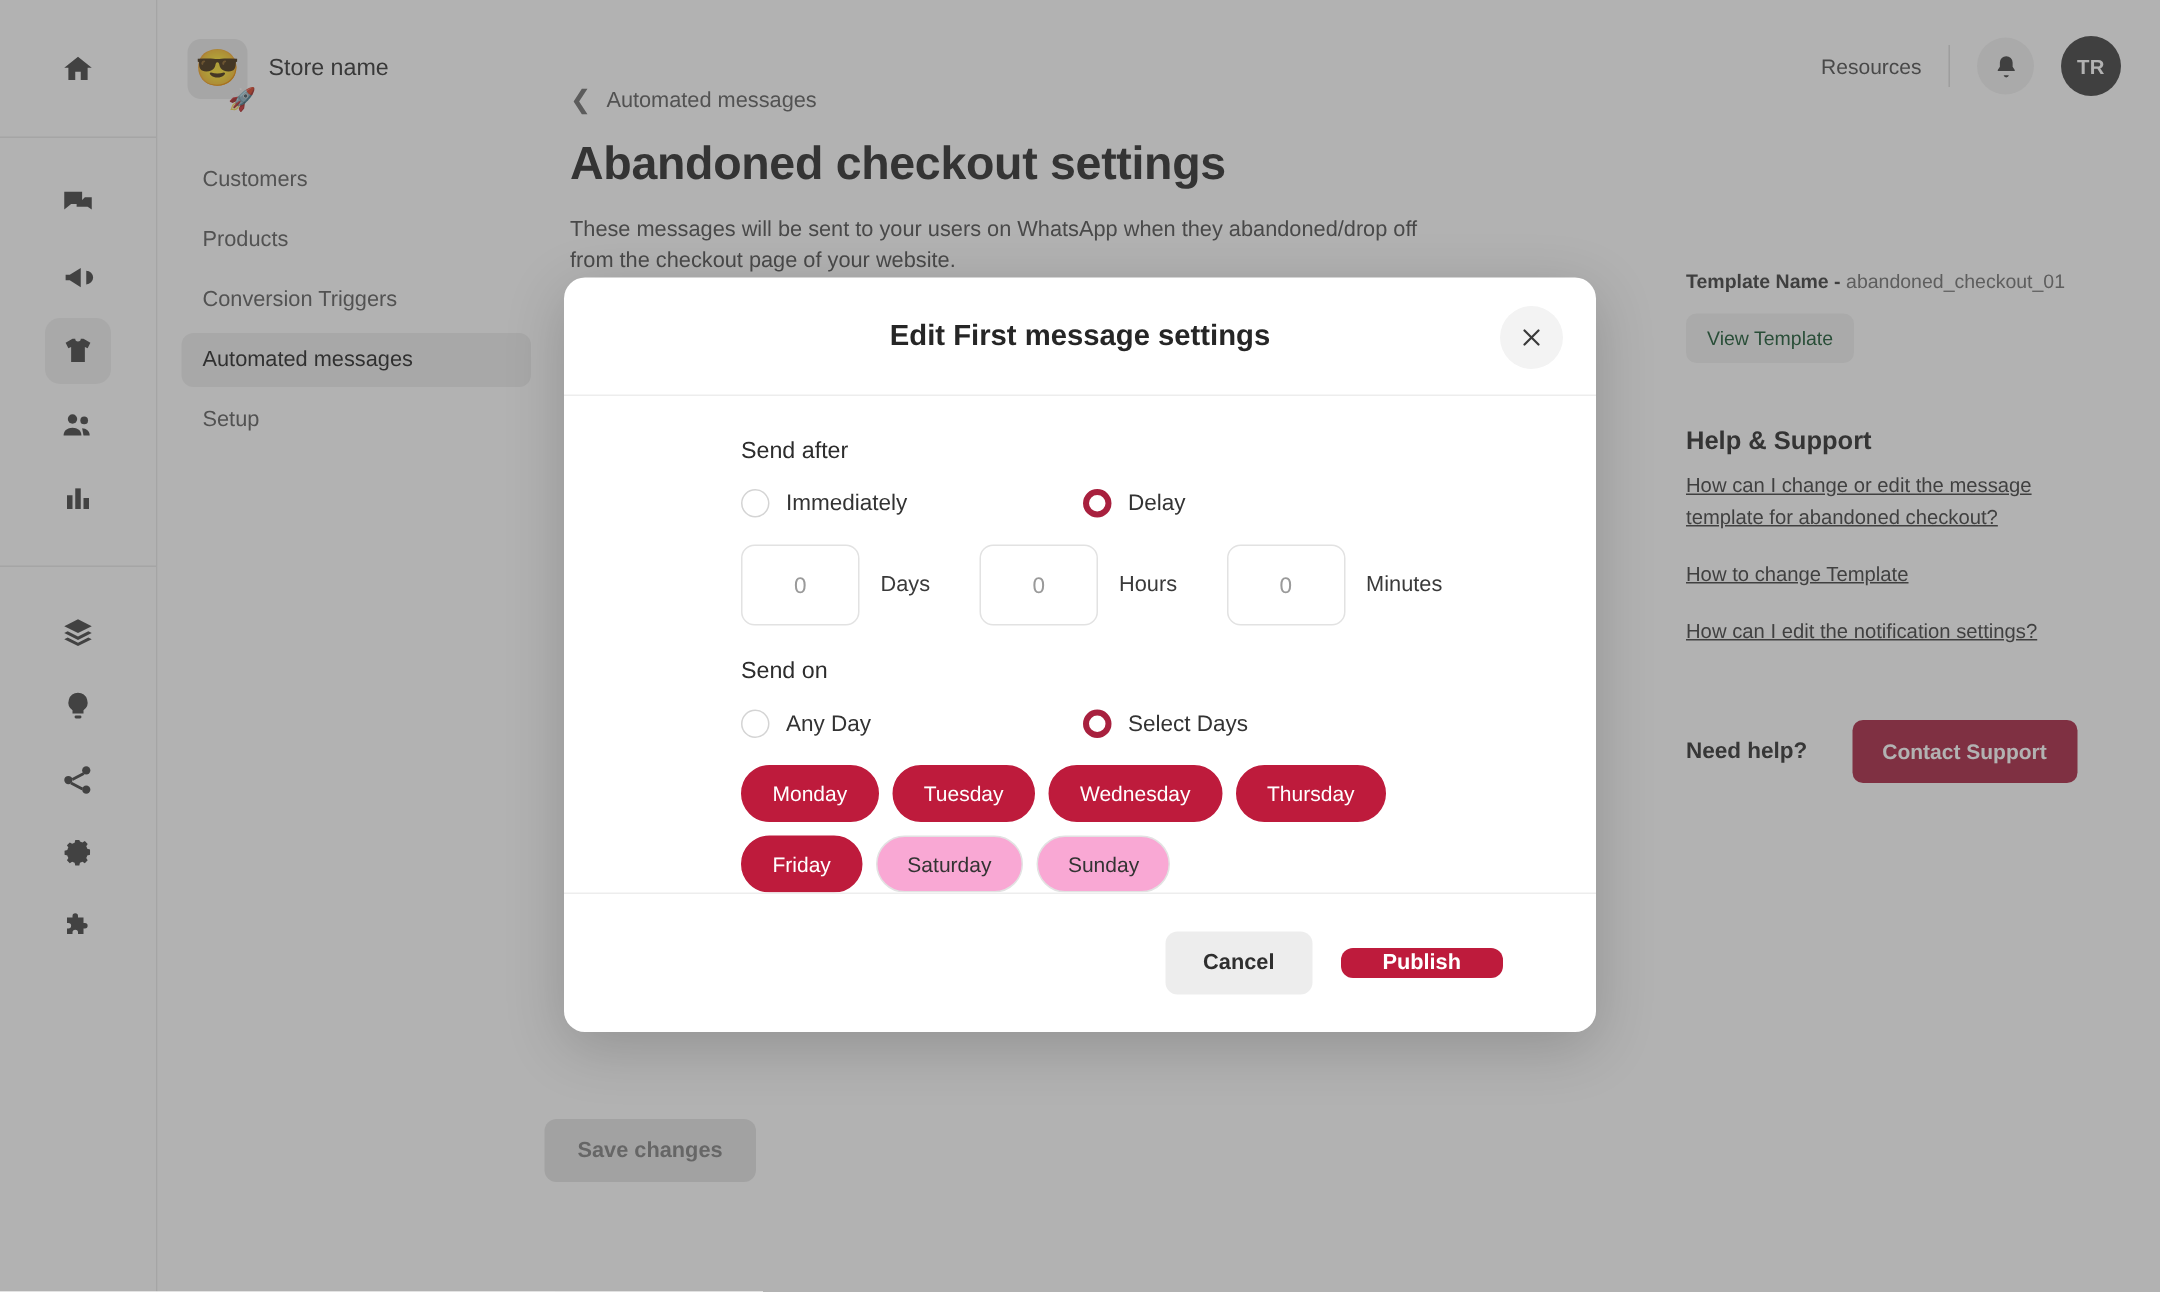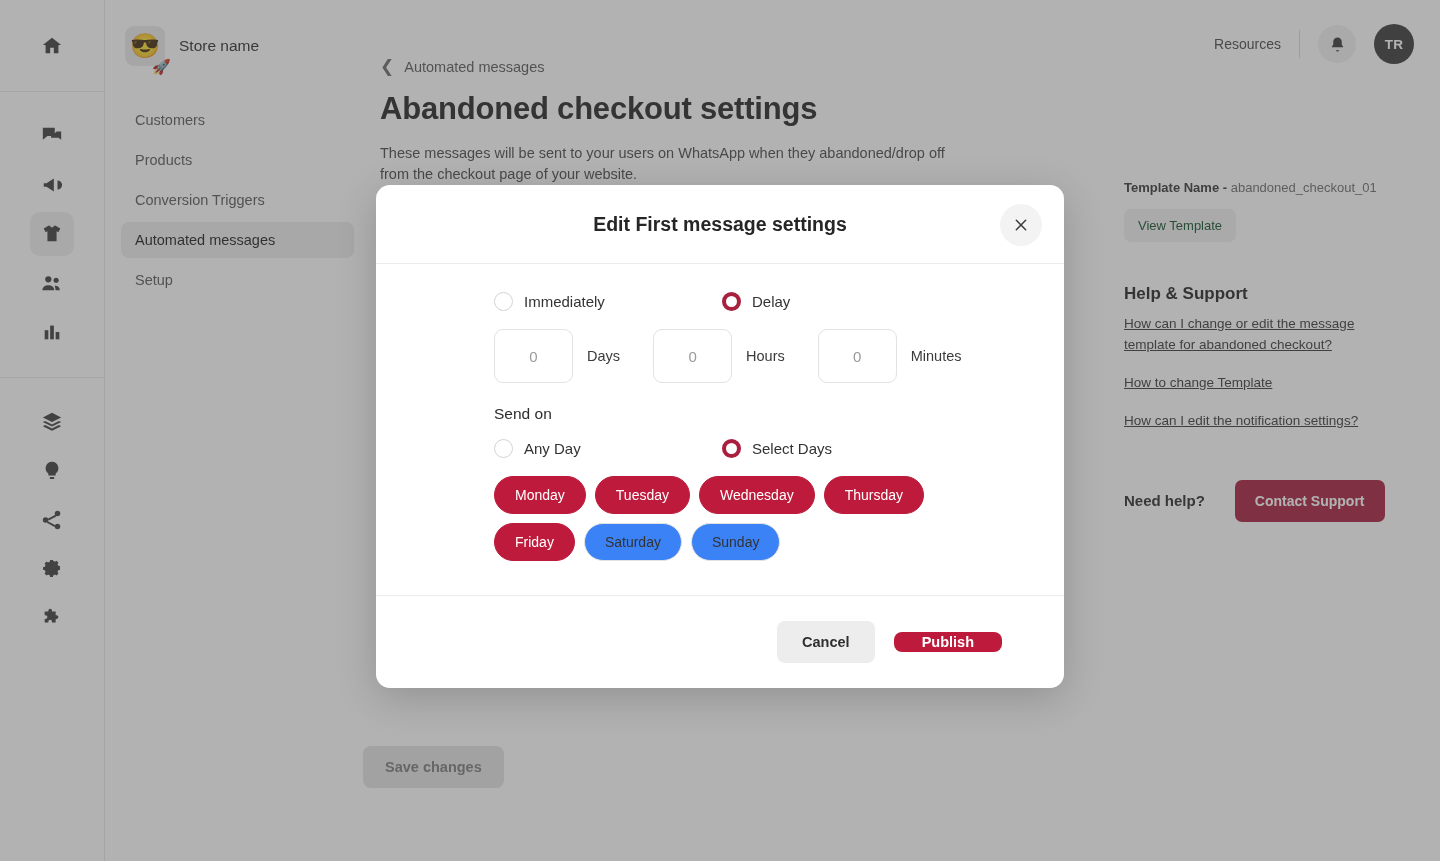--- a/index.html
+++ b/index.html
@@ -430,21 +430,21 @@
     flex-wrap: wrap;
     gap: 9px;
     width: 470px;
     margin-top: 14px;
   }
   .chip {
     border-radius: 999px;
     font-size: 14px;
     padding: 11px 20px;
     border: 1px solid #e2e2e2;
-    background: #3b82f6;
+    background: #f9a8d4;
     color: #333333;
     cursor: pointer;
     font-family: "Liberation Sans", sans-serif;
     line-height: 1;
   }
   .chip.selected {
     background: #be1b3c;
     border-color: #be1b3c;
     color: #ffffff;
   }
@@ -651,20 +651,21 @@
       <div class="modal-title">Edit First message settings</div>
       <button class="modal-close">
         <svg viewBox="0 0 24 24">
             <path d="M5 5 19 19M19 5 5 19" stroke-linecap="round"></path>
           </svg>
       </button>
     </div>
 
     <div class="modal-body">
 
+      <div class="sec-label">Send after</div>
 
       <div class="radio-row">
         <label class="radio-opt first">
           <span class="radio-dot"></span>
           <span class="radio-label">Immediately</span>
         </label>
         <label class="radio-opt">
           <span class="radio-dot checked"></span>
           <span class="radio-label">Delay</span>
         </label>

